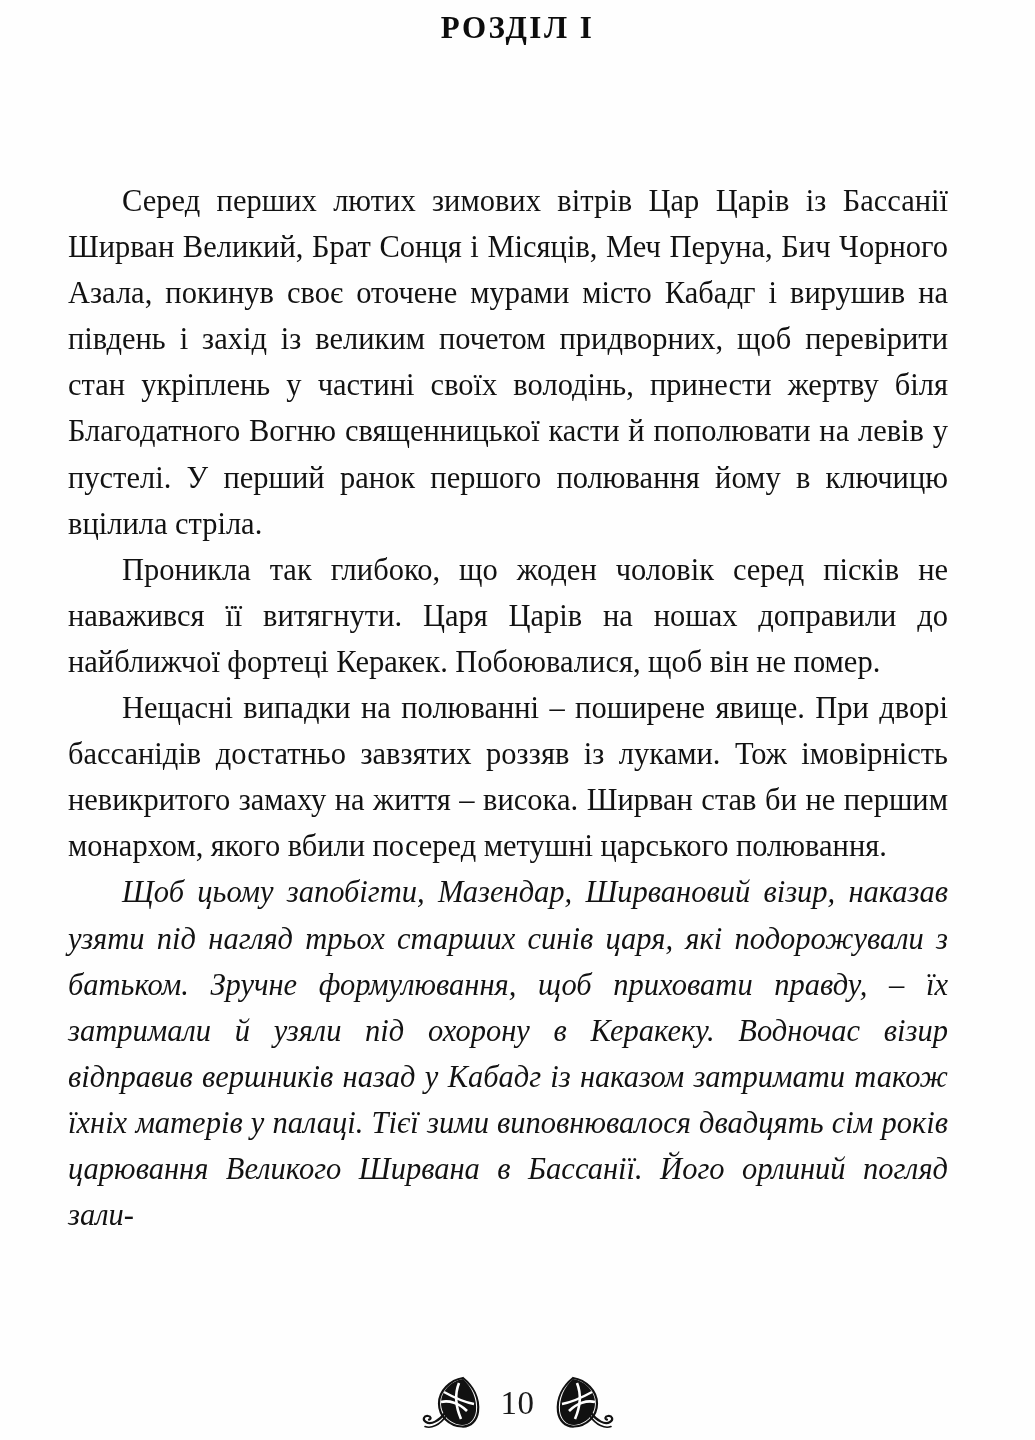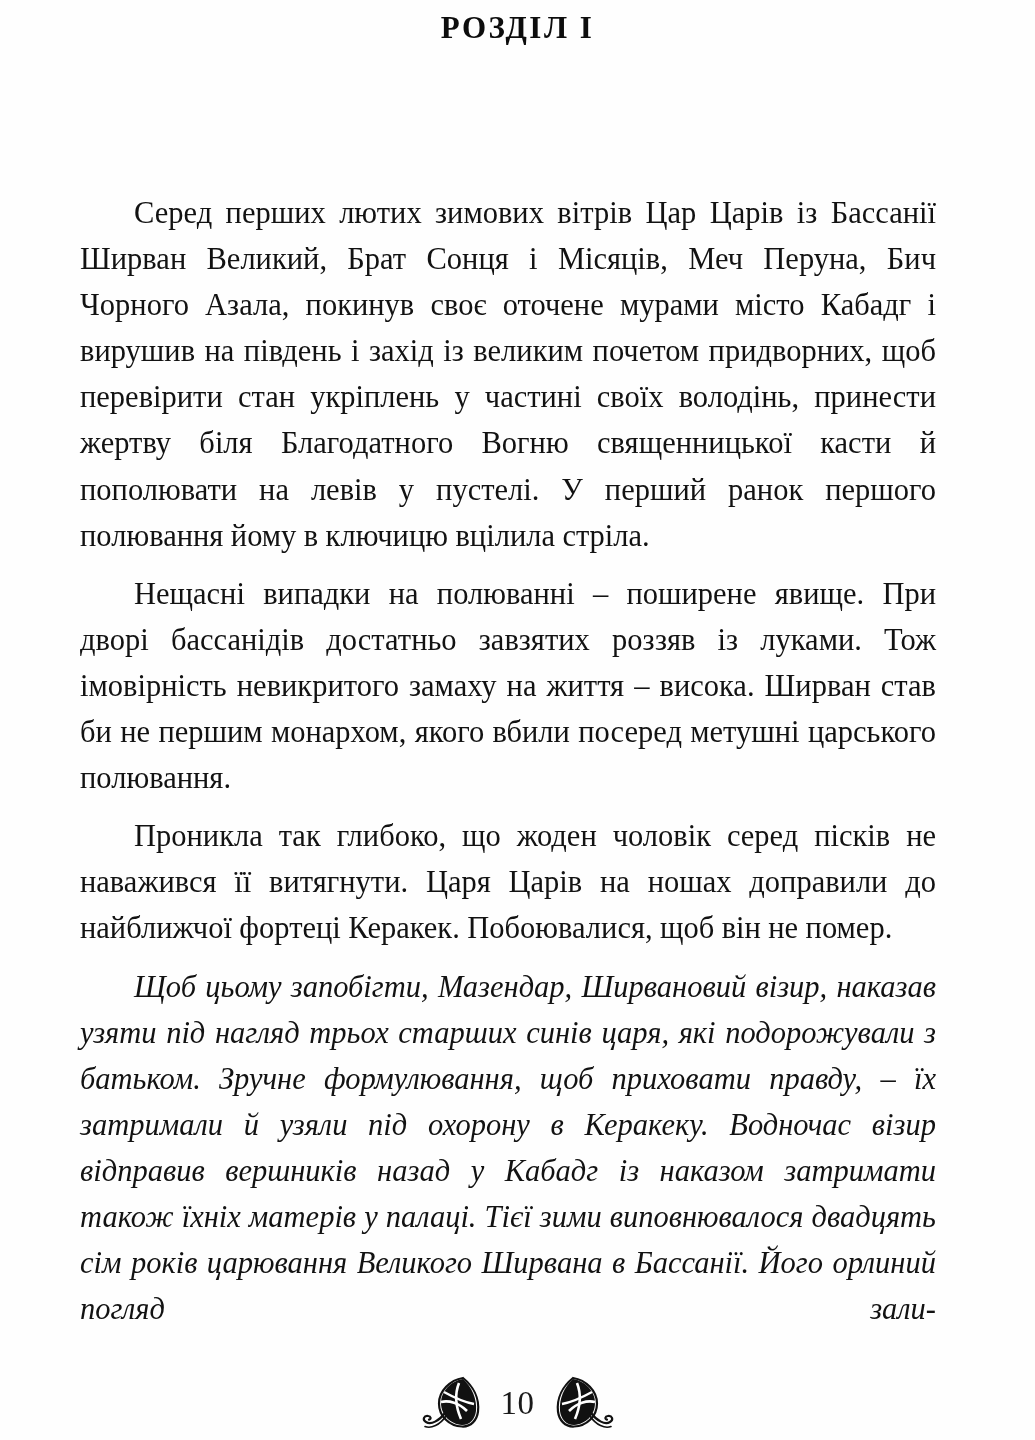--- a/index.html
+++ b/index.html
@@ -42,21 +42,21 @@
 
   
   .body-text {
     position: absolute;
     top: 178px;
     left: 68px;
     width: 880px;
   }
 
   .paragraph {
-    margin: 12px;
+    margin: 0;
     font-size: 30.5px;
     line-height: 46.1px;
     text-align: justify;
     text-justify: inter-word;
     text-indent: 54px;
     color: #121212;
     hyphens: manual;
     word-spacing: -0.2px;
   }
   .paragraph:last-child {
@@ -96,22 +96,22 @@
 </style>
 </head>
 <body>
 
 <div class="page">
 
   <div class="chapter-heading">РОЗДІЛ I</div>
 
   <div class="body-text">
     <p class="paragraph">Серед перших лютих зимових вітрів Цар Царів із Бассанії Ширван Великий, Брат Сонця і Місяців, Меч Перуна, Бич Чорного Азала, покинув своє оточене мурами місто Кабадг і вирушив на південь і захід із великим почетом придворних, щоб перевірити стан укріплень у частині своїх володінь, принести жертву біля Благодатного Вогню священницької касти й пополювати на левів у пустелі. У перший ранок першого полювання йому в ключицю вцілила стріла.</p>
+    <p class="paragraph">Проникла так глибоко, що жоден чоловік серед пісків не наважився її витягнути. Царя Царів на ношах доправили до найближчої фортеці Керакек. Побоювалися, щоб він не помер.</p>
     <p class="paragraph">Нещасні випадки на полюванні – поширене явище. При дворі бассанідів достатньо завзятих роззяв із луками. Тож імовірність невикритого замаху на життя – висока. Ширван став би не першим монархом, якого вбили посеред метушні царського полювання.</p>
-    <p class="paragraph">Проникла так глибоко, що жоден чоловік серед пісків не наважився її витягнути. Царя Царів на ношах доправили до найближчої фортеці Керакек. Побоювалися, щоб він не помер.</p>
     <p class="paragraph">Щоб цьому запобігти, Мазендар, Ширвановий візир, наказав узяти під нагляд трьох старших синів царя, які подорожували з батьком. Зручне формулювання, щоб приховати правду, – їх затримали й узяли під охорону в Керакеку. Водночас візир відправив вершників назад у Кабадг із наказом затримати також їхніх матерів у палаці. Тієї зими виповнювалося двадцять сім років царювання Великого Ширвана в Бассанії. Його орлиний погляд зали-</p>
   </div>
 
   <div class="footer">
 
     <span class="ornament left">
       <svg viewBox="0 0 62 58" width="62" height="58" aria-hidden="true">
 
         <path d="M44 4 C32 6 22 16 22 28 C22 40 31 49 43 50 C51 50 56 44 57 36 C58 24 53 12 44 4 Z" fill="#111111"></path>
 

